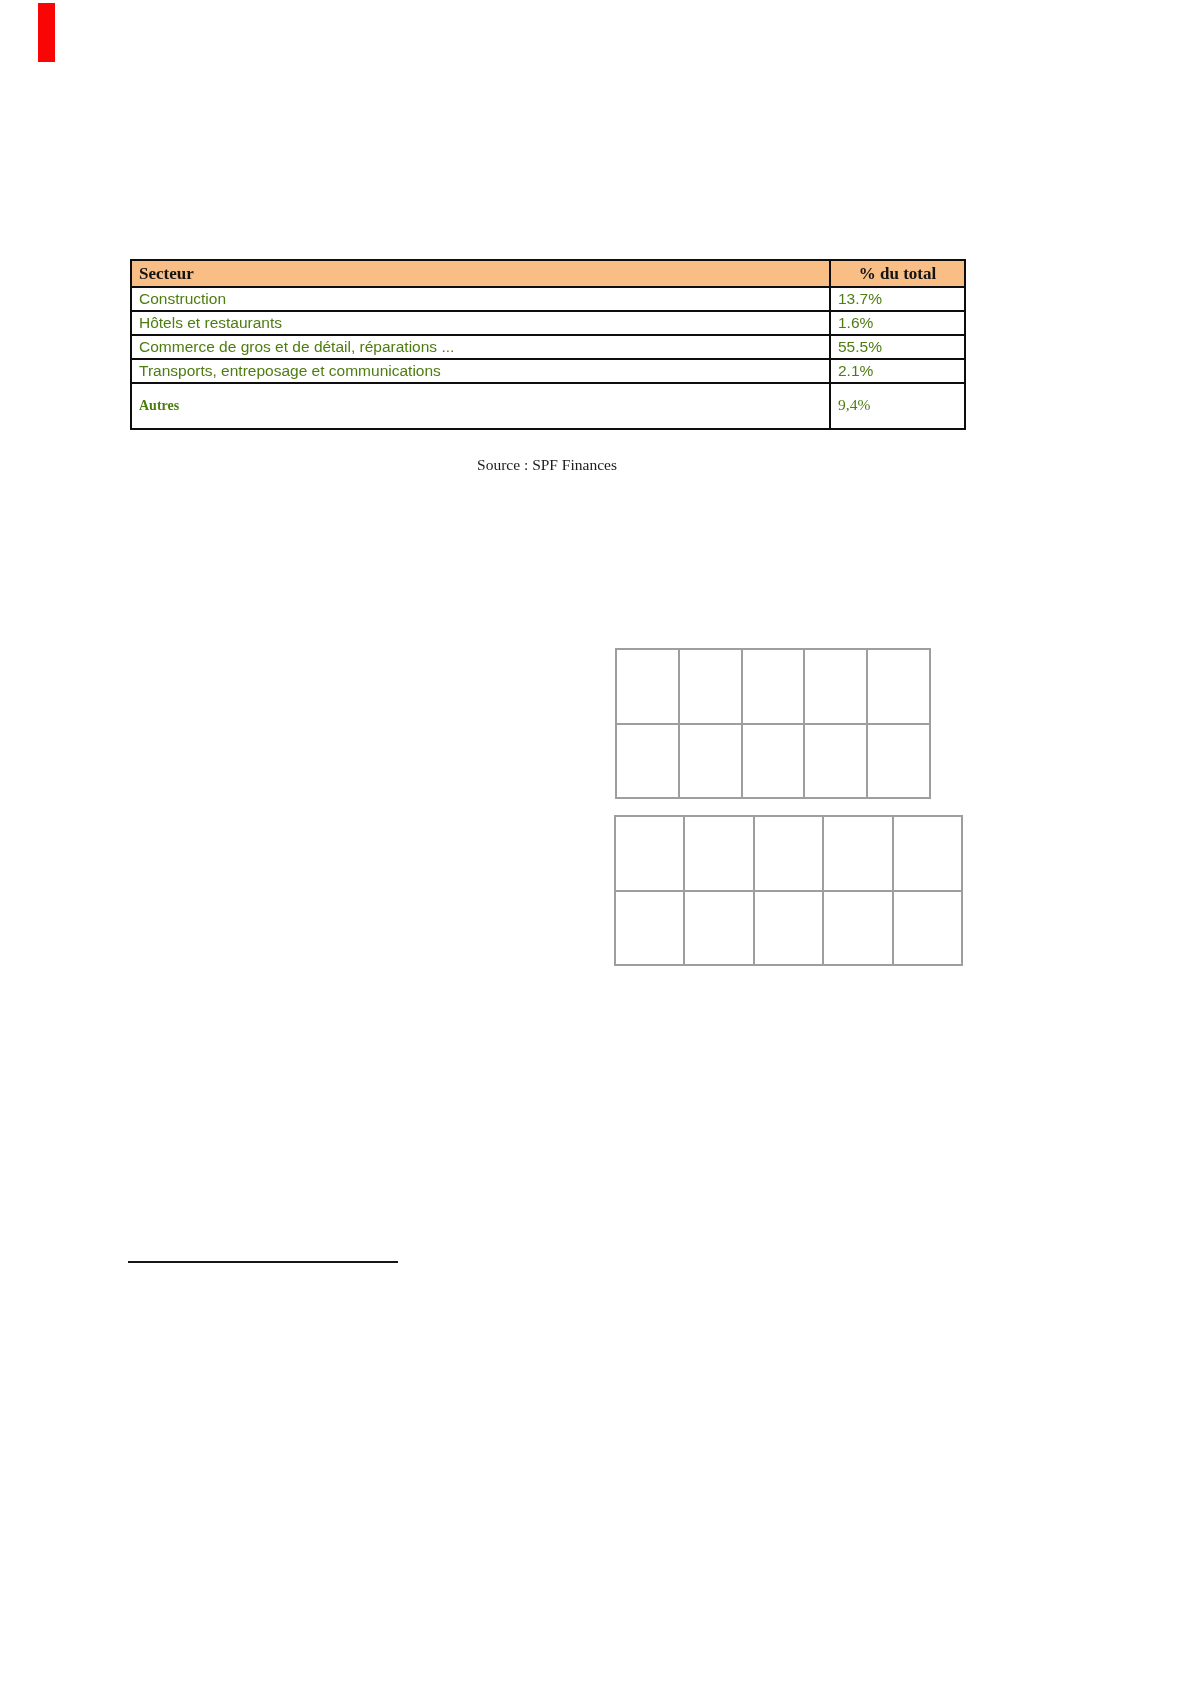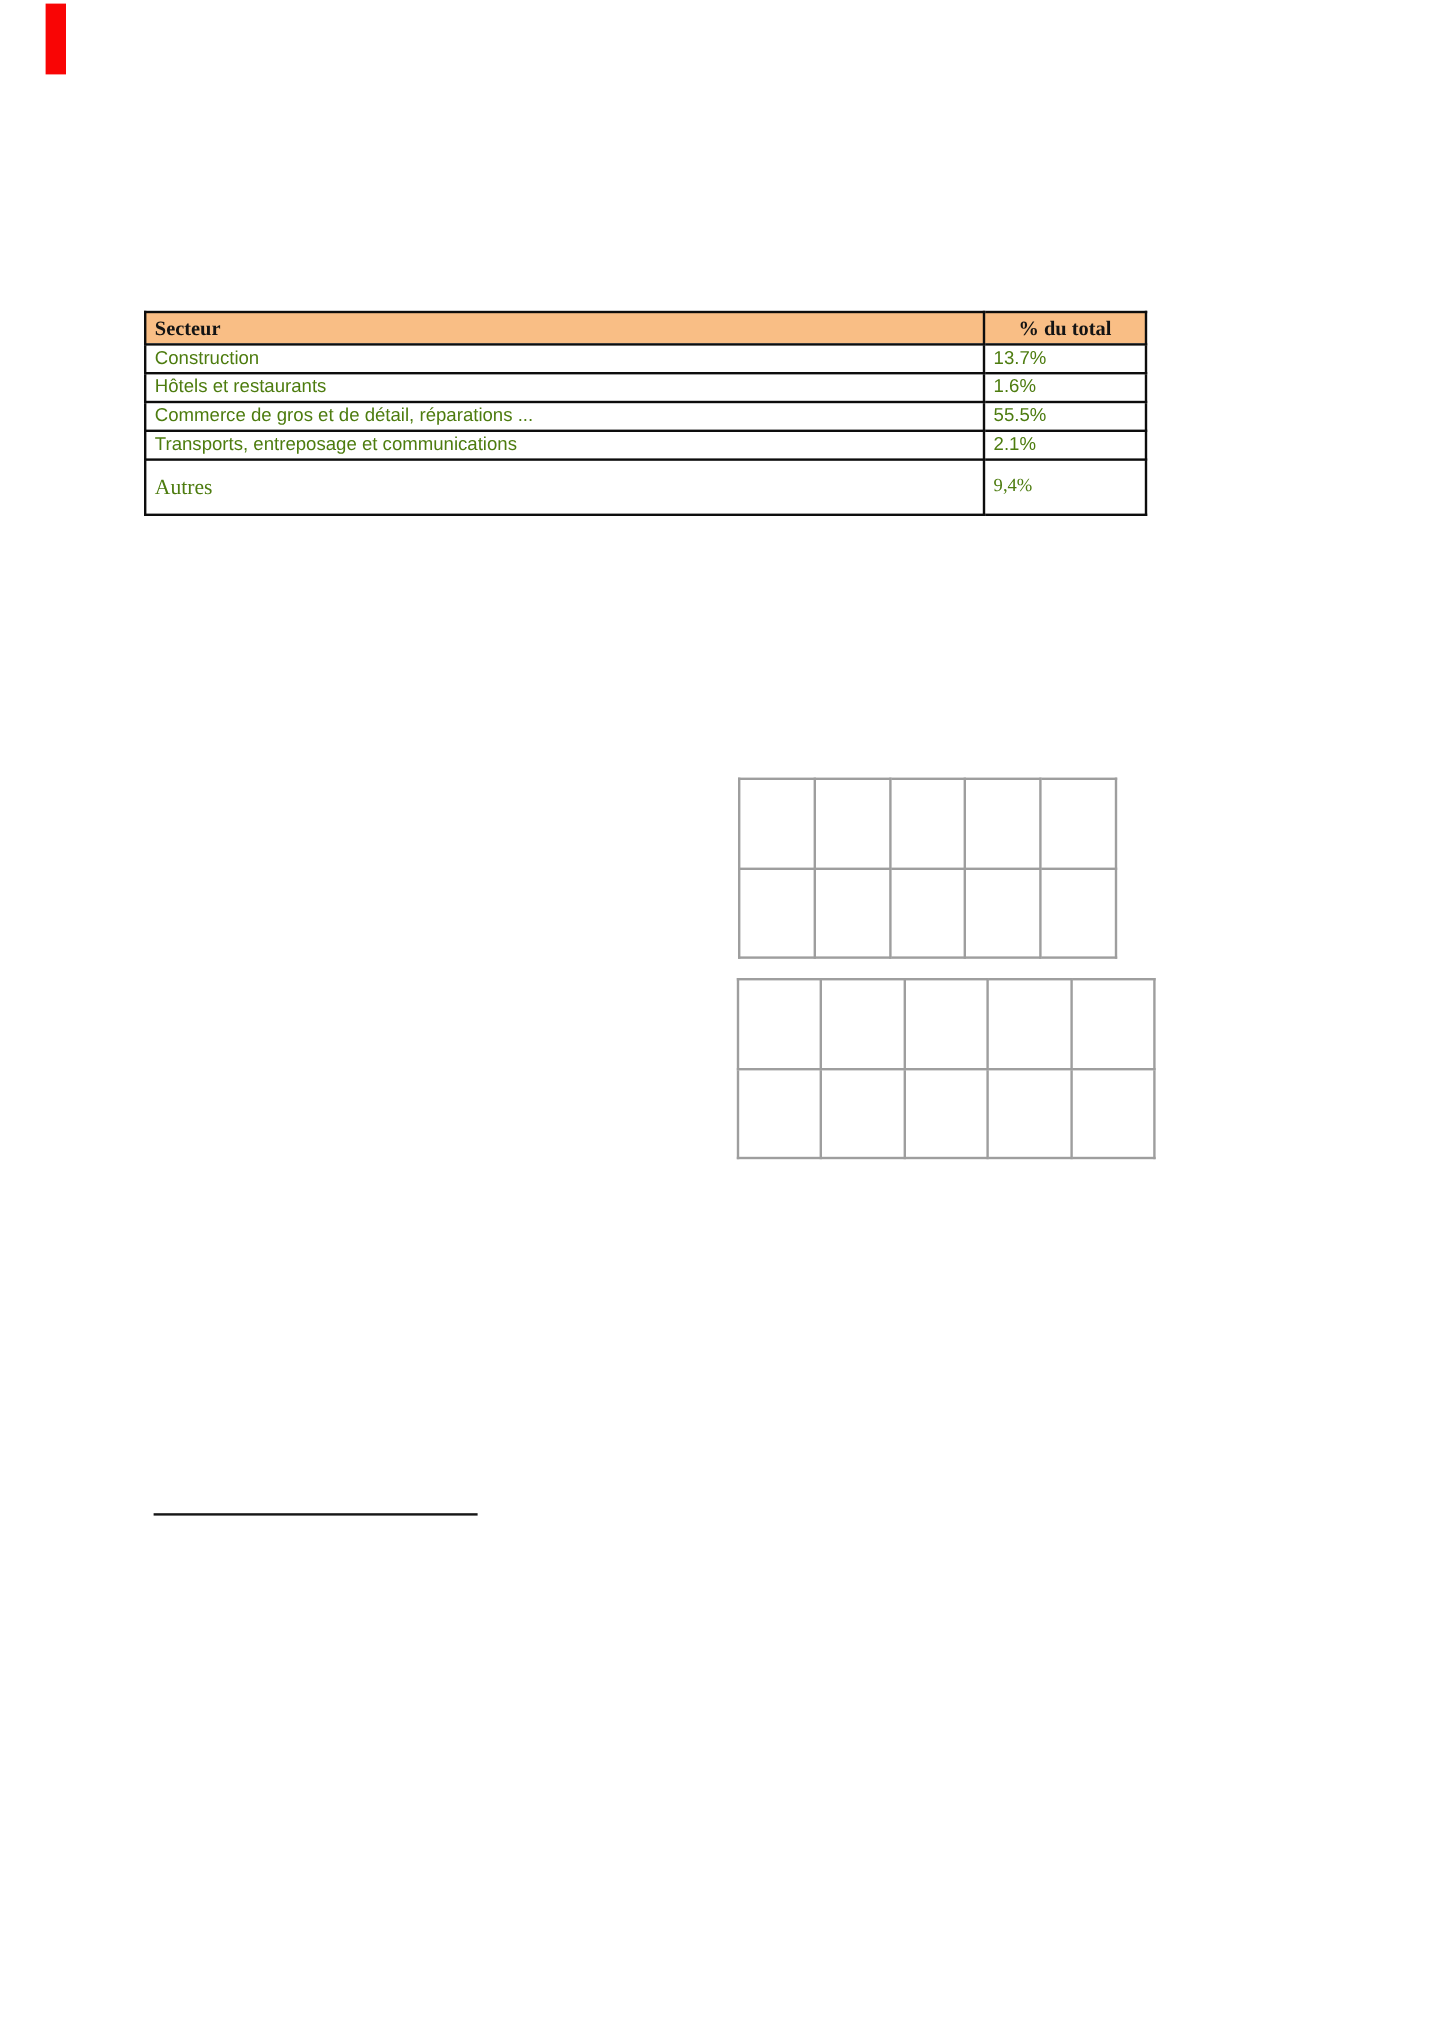--- a/index.html
+++ b/index.html
@@ -22,21 +22,21 @@
     position: absolute;
     left: 38px;
     top: 3px;
     width: 17px;
     height: 59px;
   }
 
   
   #sector-table-wrap {
     position: absolute;
-    left: 120px;
+    left: 130px;
     top: 259px;
     border-radius: 14px;
   }
   table.sector {
     border-collapse: collapse;
     table-layout: fixed;
     width: 834px;
     background: #ffffff;
   }
   table.sector col.c-sector  { width: 699px; }
@@ -63,21 +63,22 @@
     color: #4d7c0f;
   }
   table.sector tbody td.v {
     text-align: left;
   }
   table.sector tbody tr.last-row td {
     height: 30px;
   }
   table.sector tbody tr.last-row td.s {
     font-family: "Liberation Serif", serif;
-    font-size: 18px;
+    font-size: 14px;
+    font-weight: bold;
   }
   table.sector tbody tr.last-row td.v {
     font-family: "Liberation Serif", serif;
     font-size: 15.5px;
     vertical-align: bottom;
     padding-bottom: 14px;
   }
 
   
   #source-caption {
@@ -162,20 +163,21 @@
           <td class="v">2.1%</td>
         </tr>
         <tr class="last-row">
           <td class="s">Autres</td>
           <td class="v">9,4%</td>
         </tr>
       </tbody>
     </table>
   </div>
 
+  <div id="source-caption">Source : SPF Finances</div>
 
   <table id="grid-top" class="empty-grid">
     <tbody>
       <tr>
         <td style="border-color: rgb(158, 158, 158);"></td>
         <td style="border-color: rgb(158, 158, 158);"></td>
         <td style="border-color: rgb(158, 158, 158);"></td>
         <td style="border-color: rgb(158, 158, 158);"></td>
         <td style="border-color: rgb(158, 158, 158);"></td>
       </tr>

